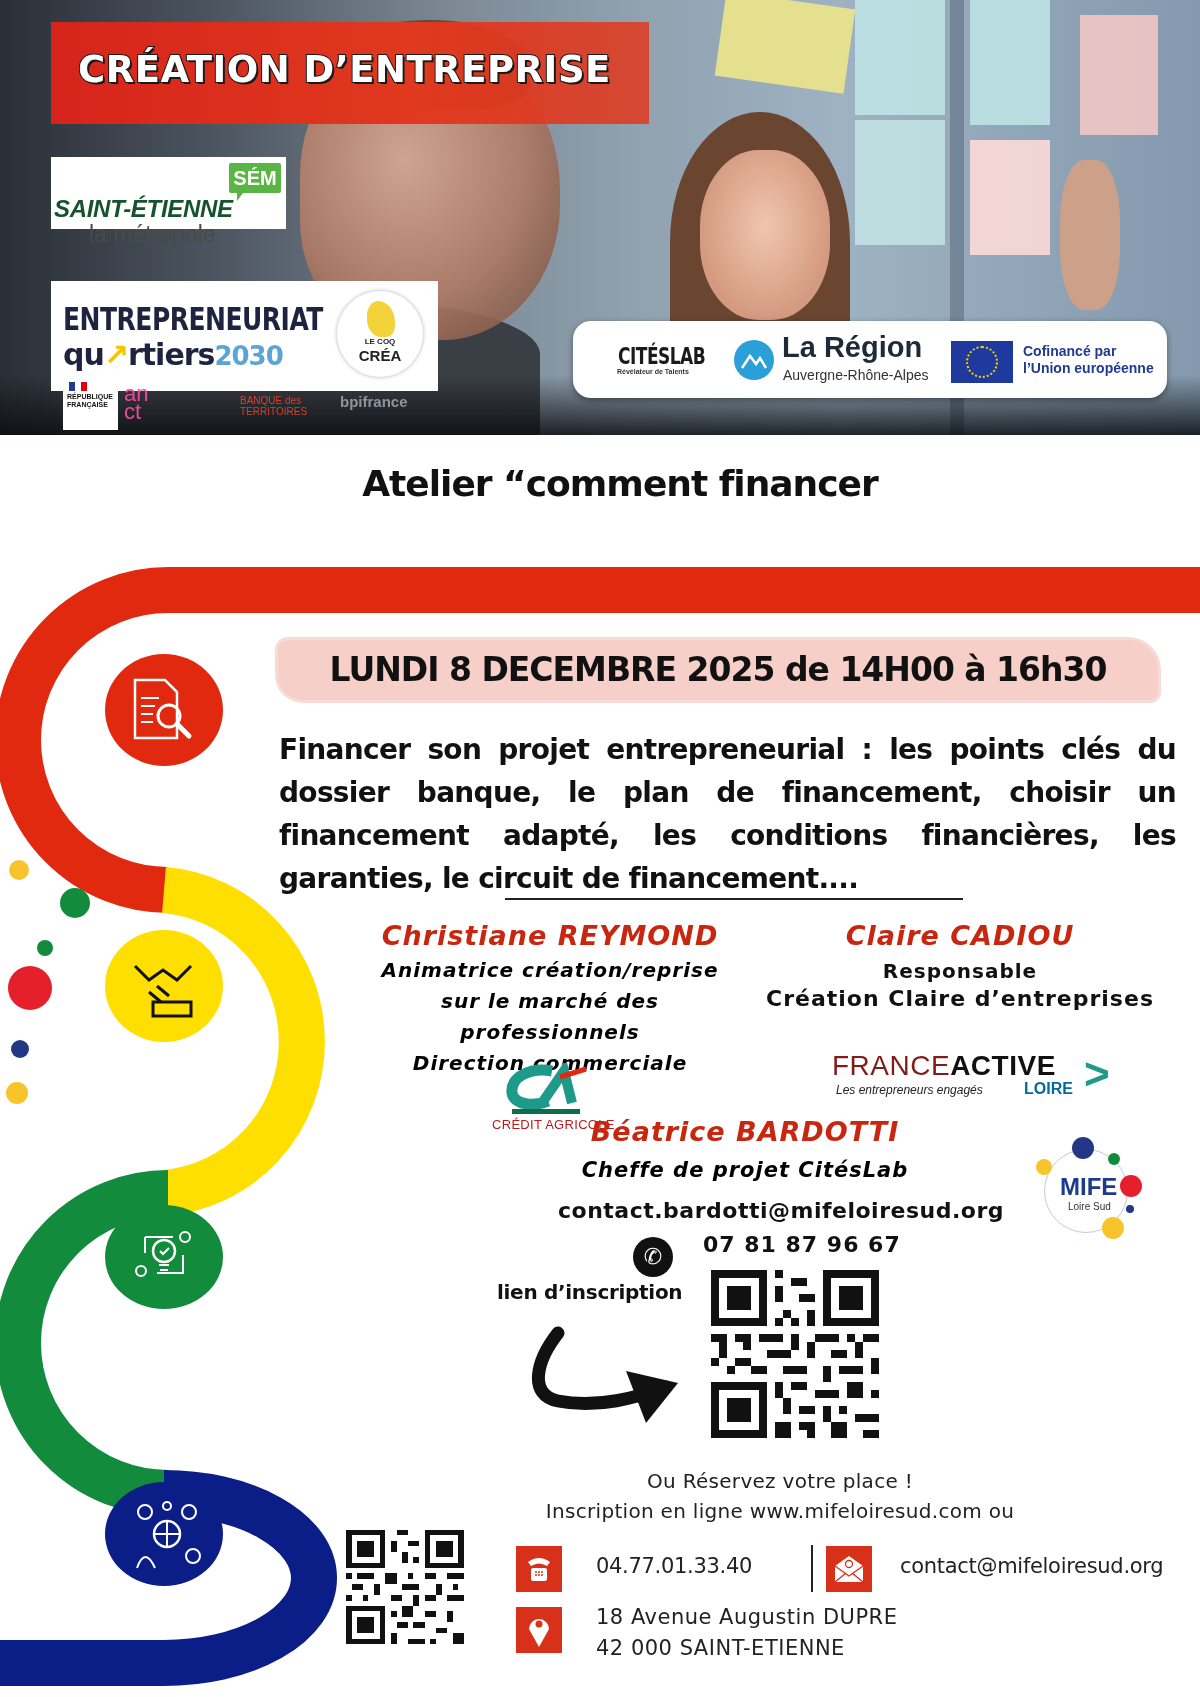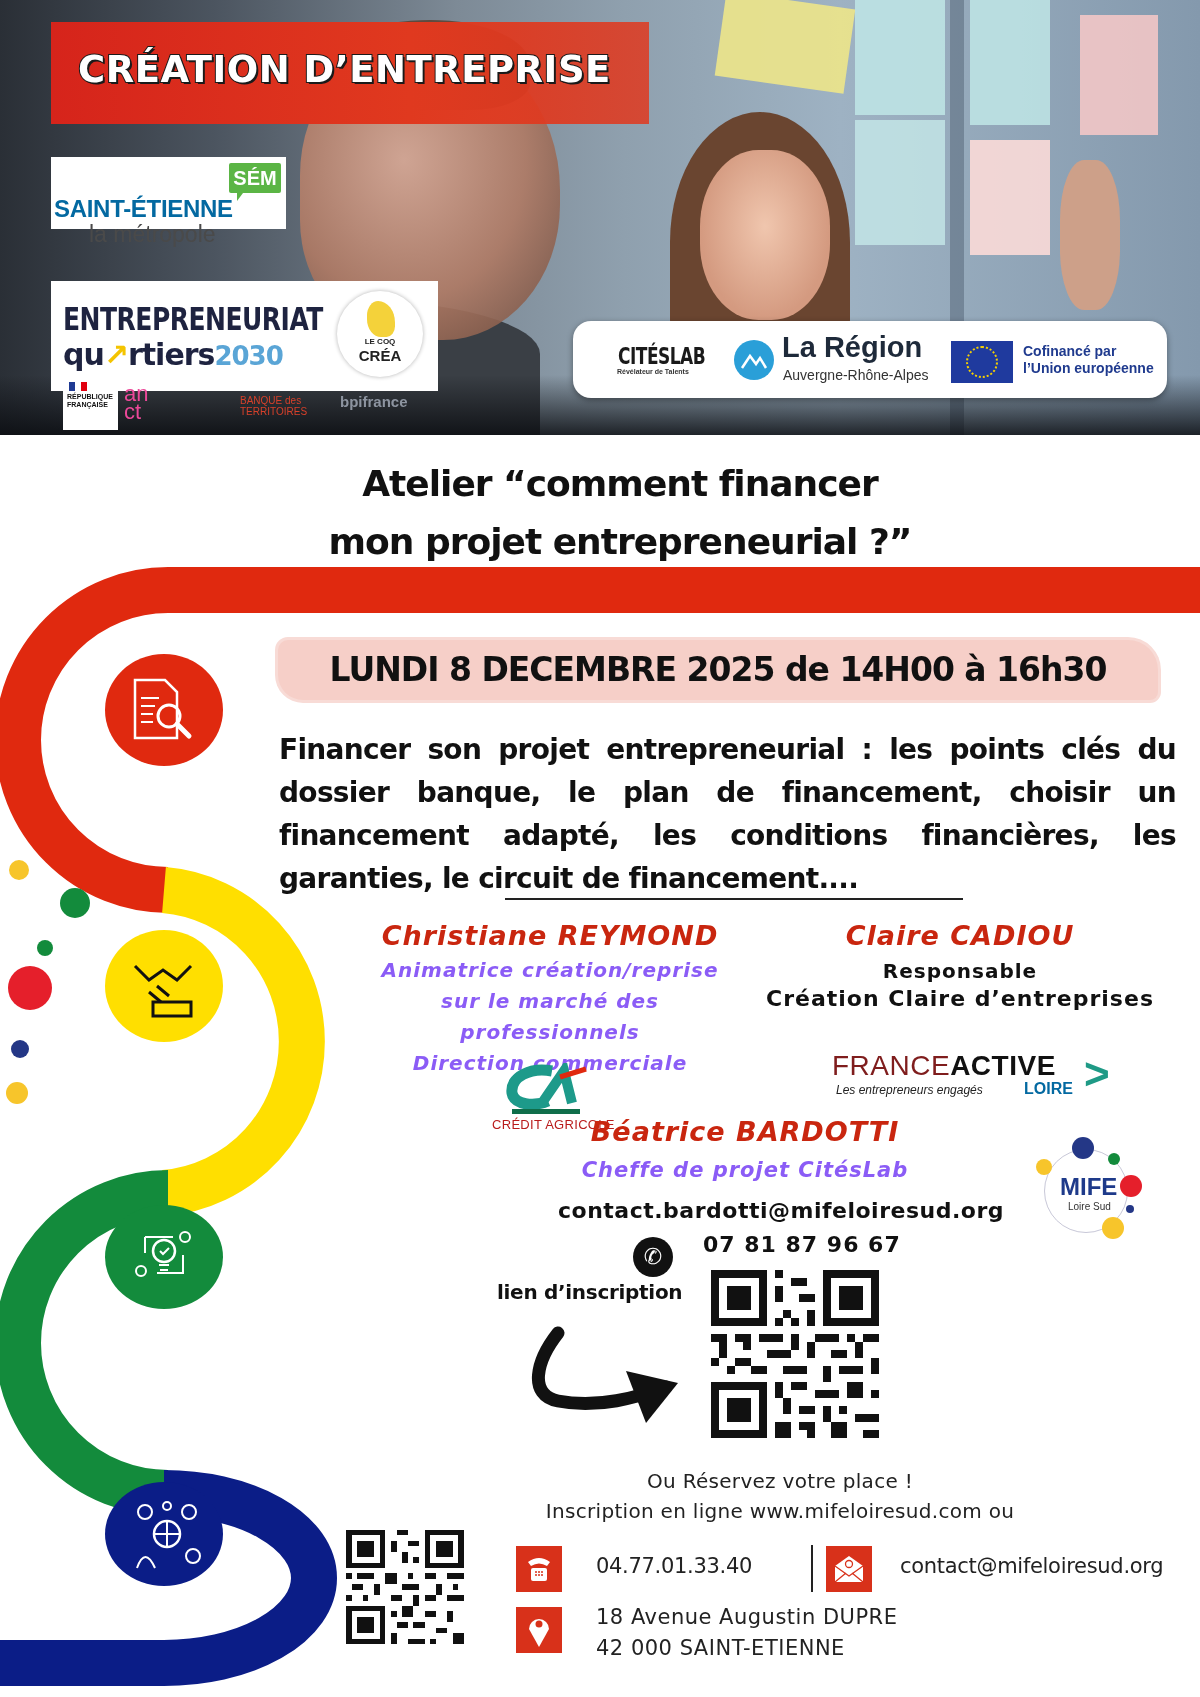--- a/index.html
+++ b/index.html
@@ -15,21 +15,21 @@
   #hero .woman-hair{left:670px;top:112px;width:180px;height:260px;border-radius:50% 50% 20% 20%;background:#6a4530;}
   #hero .woman-face{left:700px;top:150px;width:130px;height:170px;border-radius:45%;background:radial-gradient(ellipse at 50% 45%,#f0c6ae 0%,#d49a80 70%);}
   #hero .note{position:absolute;}
   #hero .glass-bar{left:950px;top:0;width:14px;height:435px;background:#5d6e80;opacity:.6;}
   #title-box{left:51px;top:22px;width:598px;height:102px;background:linear-gradient(90deg,#d6241b 0%,#e0391f 60%,rgba(224,57,31,.85) 100%);}
   #title-text{left:78px;top:36px;font-family:"DejaVu Sans",sans-serif;font-weight:bold;font-size:37px;color:#fff;letter-spacing:.5px;
     -webkit-text-stroke:2px #1a1a1a;paint-order:stroke fill;text-shadow:2px 2px 0 #1a1a1a;margin-top:12px;}
   #sem-logo{left:51px;top:157px;width:235px;height:72px;background:#fff;}
   #sem-badge{left:178px;top:6px;width:52px;height:30px;background:#5bb545;color:#fff;font-weight:bold;font-size:20px;text-align:center;line-height:30px;border-radius:2px;}
   #sem-badge:after{content:"";position:absolute;left:8px;bottom:-8px;border-left:6px solid #5bb545;border-right:6px solid transparent;border-bottom:8px solid transparent;}
-  #sem-city{left:3px;top:38px;font-weight:bold;font-size:24px;color:#0369a1;letter-spacing:-.3px;}
+  #sem-city{left:3px;top:38px;font-weight:bold;font-size:24px;color:#14532d;letter-spacing:-.3px;font-style:italic;}
   #sem-sub{left:38px;top:64px;font-size:23px;color:#4a4a4a;}
   #eq-logo{left:51px;top:281px;width:387px;height:110px;background:#fff;}
   #eq-l1{left:12px;top:20px;font-family:"DejaVu Sans",sans-serif;font-weight:bold;font-size:25px;color:#1e2340;letter-spacing:-.5px;transform:scaleY(1.25);transform-origin:left top;}
   #eq-l2{left:12px;top:56px;font-family:"DejaVu Sans",sans-serif;font-weight:bold;font-size:30px;color:#1e2340;letter-spacing:-1px;}
   #eq-l2 .yr{color:#5aa5d6;font-size:26px;}
   #eq-coq{left:286px;top:10px;width:86px;height:86px;border-radius:50%;background:#fff;box-shadow:0 0 4px rgba(0,0,0,.3);}
   #eq-coq .coq-shape{left:30px;top:10px;width:28px;height:36px;background:#f4d23a;border-radius:40% 60% 30% 50%;}
   #eq-coq .coq-txt1{left:0;width:86px;top:46px;text-align:center;font-size:8px;font-weight:bold;color:#222;}
   #eq-coq .coq-txt2{left:0;width:86px;top:56px;text-align:center;font-size:15px;font-weight:bold;color:#222;}
   #rf-logo{left:63px;top:380px;width:55px;height:50px;background:#fff;}
@@ -50,21 +50,21 @@
   #event-title{left:200px;top:455px;width:840px;text-align:center;font-family:"DejaVu Sans",sans-serif;font-weight:bold;font-size:36px;line-height:58px;color:#111;letter-spacing:-1px;}
   
   #curve{left:0;top:560px;}
   
   #date-brush{left:278px;top:640px;width:880px;height:60px;background:#f6cfc8;border-radius:10px 30px 8px 25px;
     box-shadow:0 0 0 3px #f8dbd6;}
   #date-text{left:278px;top:641px;width:880px;text-align:center;font-family:"DejaVu Sans",sans-serif;font-weight:bold;font-size:33px;line-height:58px;color:#111;letter-spacing:-1px;}
   #desc{left:279px;top:728px;width:897px;font-family:"DejaVu Sans",sans-serif;font-weight:bold;font-size:28px;line-height:43px;text-align:justify;text-align-last:left;color:#111;letter-spacing:-.7px;}
   #desc-line{left:505px;top:898px;width:458px;height:2px;background:#222;}
   .spk-name{font-family:"DejaVu Sans",sans-serif;font-weight:bold;font-style:italic;color:#c9260f;font-size:27px;letter-spacing:1px;text-align:center;}
-  .spk-role{font-family:"DejaVu Sans",sans-serif;font-weight:bold;font-style:italic;color:#8b5cf6;font-size:20px;line-height:31px;letter-spacing:1px;text-align:center;}
+  .spk-role{font-family:"DejaVu Sans",sans-serif;font-weight:bold;font-style:italic;color:#000000;font-size:20px;line-height:31px;letter-spacing:1px;text-align:center;}
   .spk-role-up{font-family:"DejaVu Sans",sans-serif;font-weight:bold;color:#111;font-size:20px;line-height:28px;letter-spacing:1px;text-align:center;}
   #ca-logo{left:490px;top:1063px;width:118px;height:72px;}
   #ca-text{left:492px;top:1117px;font-size:13px;color:#b91c1c;letter-spacing:.3px;}
   #fa-logo{left:832px;top:1050px;width:300px;height:50px;}
   #fa-l1{left:0;top:0;font-size:28px;letter-spacing:.5px;}
   #fa-l1 .fr{color:#7f1d1d;}
   #fa-l1 .ac{color:#111;font-weight:bold;}
   #fa-sub{left:4px;top:33px;font-size:12px;font-style:italic;color:#222;}
   #fa-loire{left:192px;top:30px;font-size:16px;font-weight:bold;color:#0369a1;}
   #fa-chev{left:252px;top:2px;font-size:44px;font-weight:bold;color:#1f9a86;line-height:44px;}
@@ -141,21 +141,20 @@
       <div class="abs ring"></div>
     </div>
   <div id="eu-text" class="abs">
       <div>Cofinancé par</div>
       <div>l’Union européenne</div>
     </div>
 </div>
 
 <div id="event-title" class="abs">
   <div>Atelier “comment financer</div>
-  <div>mon projet entrepreneurial  ?”</div>
 </div>
 
 <svg id="curve" class="abs" width="1200" height="1137" viewBox="0 560 1200 1137">
 
   <path d="M1200 590 L168 590 A150 150 0 0 0 168 890" fill="none" stroke="#e0290f" stroke-width="46"></path>
 
   <path d="M164 890 A150 152 0 0 1 164 1193" fill="none" stroke="#ffdf00" stroke-width="46"></path>
 
   <path d="M168 1193 A150 150 0 0 0 168 1493" fill="none" stroke="#138b3c" stroke-width="46"></path>
 

